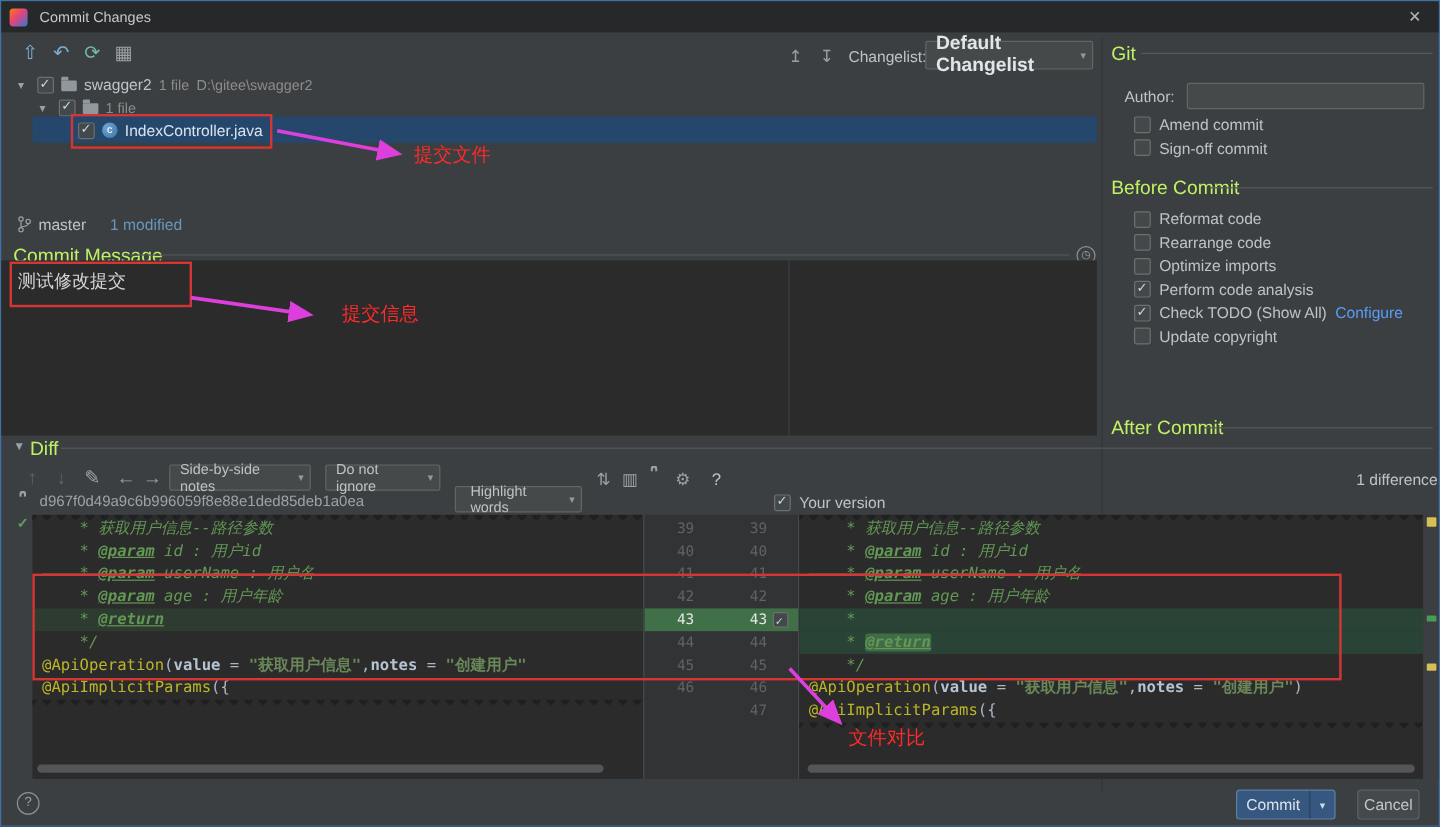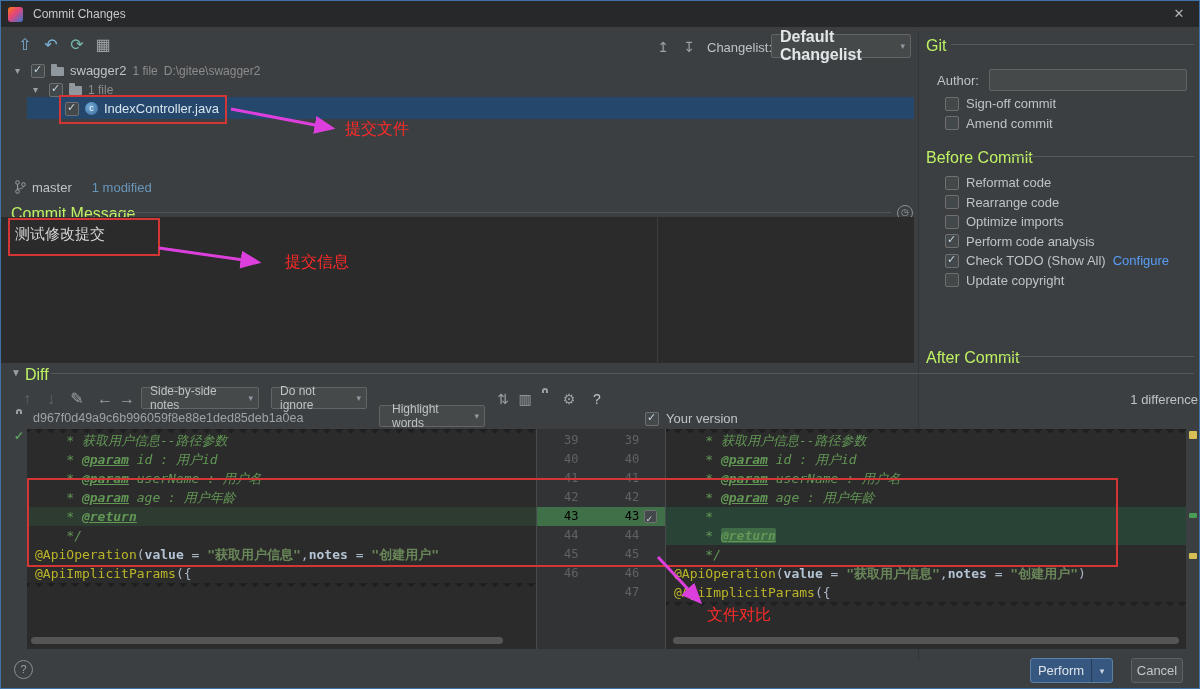--- a/index.html
+++ b/index.html
@@ -51,21 +51,21 @@
   .ann{color:#bbb529;}
   .pln{color:#a9b7c6;}
   .str{color:#6a8759;font-weight:bold;}
   .attr{color:#b5c4d4;font-weight:bold;}
   .ret{background:#3f6b47;border-radius:2px;}
   .struck .seg{text-decoration:line-through;}
   .struck .tag{text-decoration:line-through underline;}
   .hl-left{background:#2e3b30;}
   .hl-right{background:#294436;}
   .gut-row{height:19px;line-height:19px;display:flex;align-items:center;font-family:"DejaVu Sans Mono",monospace;font-size:12px;color:#606366;}
-  .hl-gut{background:#3f7048;color:#000000;}
+  .hl-gut{background:#3f7048;color:#e5e5e5;}
   .num-l{width:44px;text-align:right;padding-right:4px;}
   .gut-mid{width:28px;}
   .num-r{width:32px;text-align:right;}
   .gut-ck{width:22px;display:flex;align-items:center;padding-left:5px;}
   .zigzag{position:absolute;left:0;right:0;height:7px;
     background-image:linear-gradient(135deg,#1d1f20 25%,transparent 25%),linear-gradient(225deg,#1d1f20 25%,transparent 25%);
     background-size:12px 7px;background-repeat:repeat-x;}
   .hscroll{position:absolute;height:7px;background:#5a5d5f;border-radius:4px;opacity:.85;}
   .lock{width:10px;height:8px;background:#9da0a3;border-radius:2px;position:relative;}
   .lock::before{content:"";position:absolute;top:-5px;left:1px;width:6px;height:5px;border:2px solid #9da0a3;border-bottom:none;border-radius:3px 3px 0 0;box-sizing:border-box;}
@@ -143,25 +143,25 @@
   </div>
 
   <div class="abs" style="left:917px;top:30px;width:1px;height:630px;background:#333638;"></div>
   <div class="abs seclabel" style="left:925px;top:36px;">Git</div>
   <div class="secline" style="left:950px;top:43px;width:243px;"></div>
   <div class="abs" style="left:936px;top:72px;font-size:13px;color:#bfc3c5;">Author:</div>
   <input class="field" style="left: 988px; top: 68px; width: 198px;" value="">
   <div class="abs" id="git-options-list" style="left:944px;top:93px;width:240px;">
       <div class="opt-row">
         <span class="cb"></span>
+        <span>Amend commit</span>
+      </div>
+      <div class="opt-row">
+        <span class="cb"></span>
         <span>Sign-off commit</span>
-      </div>
-      <div class="opt-row">
-        <span class="cb"></span>
-        <span>Amend commit</span>
       </div>
     </div>
 
   <div class="abs seclabel" style="left:925px;top:148px;">Before Commit</div>
   <div class="secline" style="left:1008px;top:155px;width:185px;"></div>
   <div class="abs" id="before-commit-list" style="left:944px;top:172px;width:250px;">
       <div class="opt-row">
         <span class="cb"></span>
         <span>Reformat code</span>
       </div>
@@ -317,21 +317,21 @@
   <div class="hscroll" style="left:672px;top:636px;width:506px;"></div>
 
   <div class="abs" style="left:1185px;top:428px;width:14px;height:220px;background:#3c3f41;">
     <span class="stripmark" style="left:3px;top:2px;width:8px;height:8px;background:#d6bf55;position:absolute;"></span>
     <span class="stripmark" style="left:3px;top:84px;width:8px;height:5px;background:#499c54;position:absolute;"></span>
     <span class="stripmark" style="left:3px;top:124px;width:8px;height:6px;background:#d6bf55;position:absolute;"></span>
   </div>
 
   <div class="helpcircle" style="left:13px;top:659px;">?</div>
   <div class="splitbtn" style="left:1029px;top:657px;">
-    <span class="main">Perform</span>
+    <span class="main">Commit</span>
     <span class="drop">▾</span>
   </div>
   <div class="btn secondary" style="left:1130px;top:657px;width:52px;">Cancel</div>
 
   <div class="redbox" style="left:58px;top:94px;width:164px;height:25px;"></div>
   <div class="redbox" style="left:7px;top:217px;width:148px;height:34px;"></div>
   <div class="redbox" style="left:26px;top:477px;width:1087px;height:85px;"></div>
 
   <div class="redlabel" style="left:344px;top:118px;">提交文件</div>
   <div class="redlabel" style="left:284px;top:251px;">提交信息</div>

